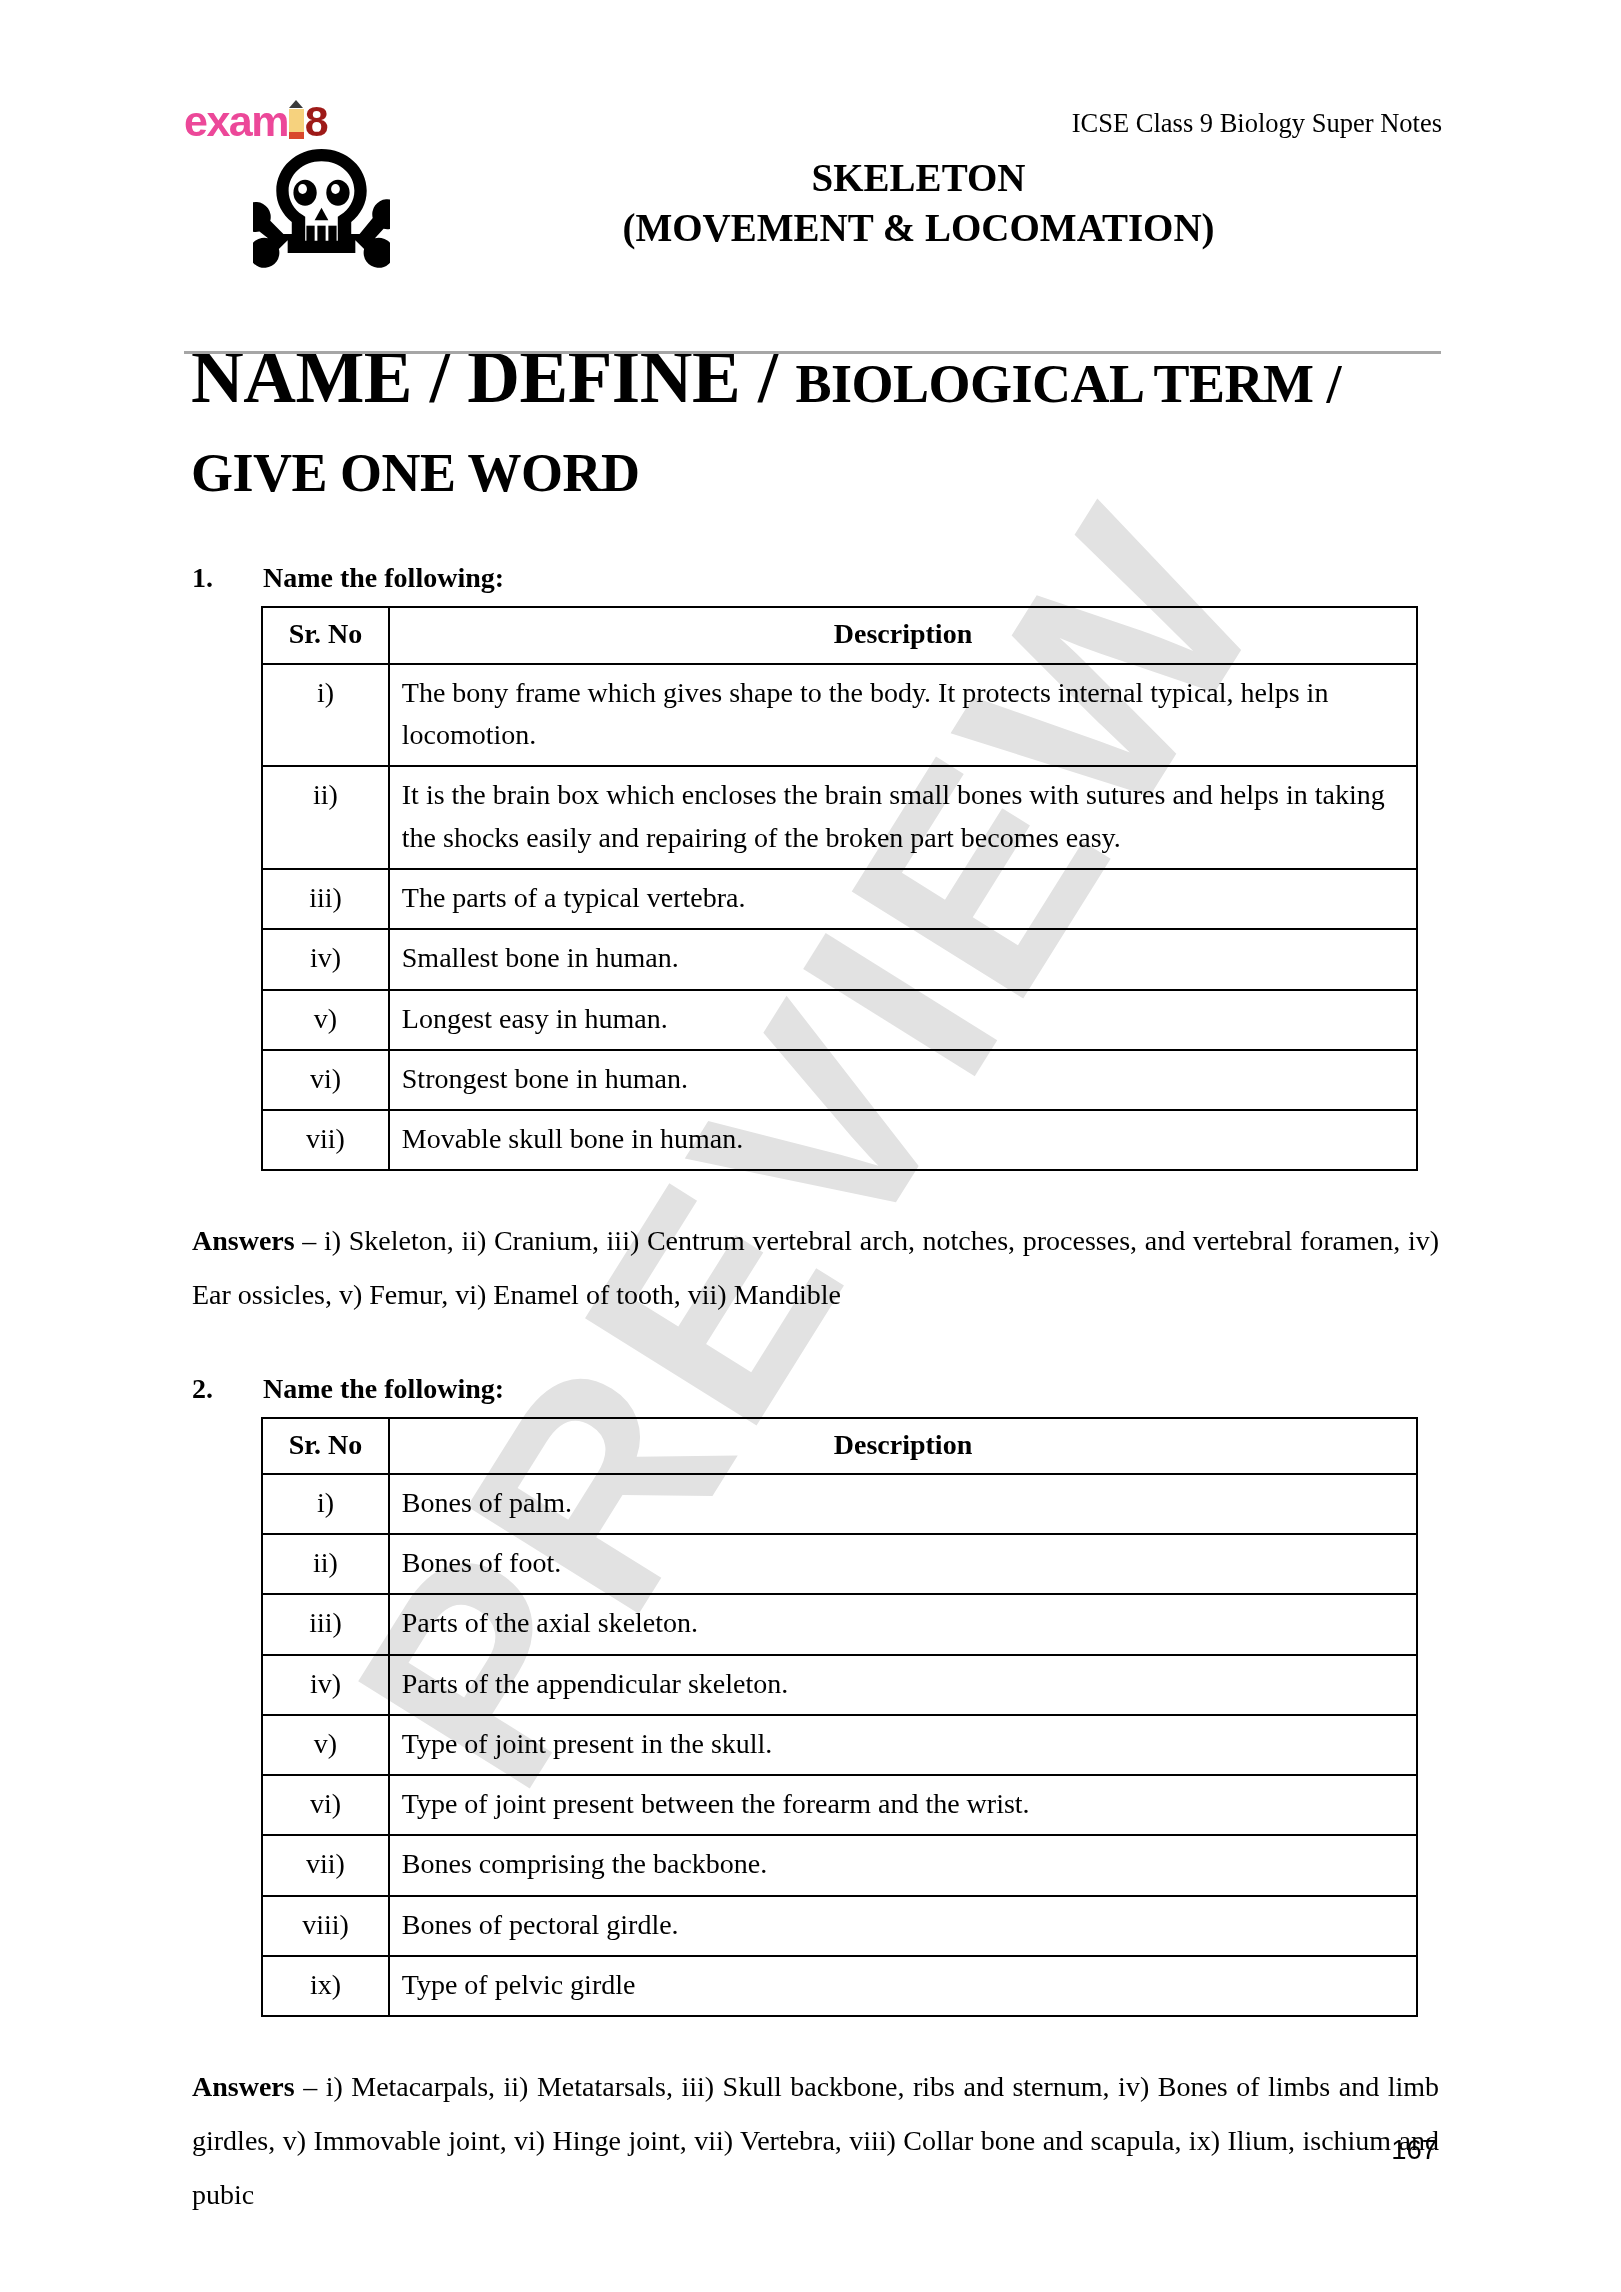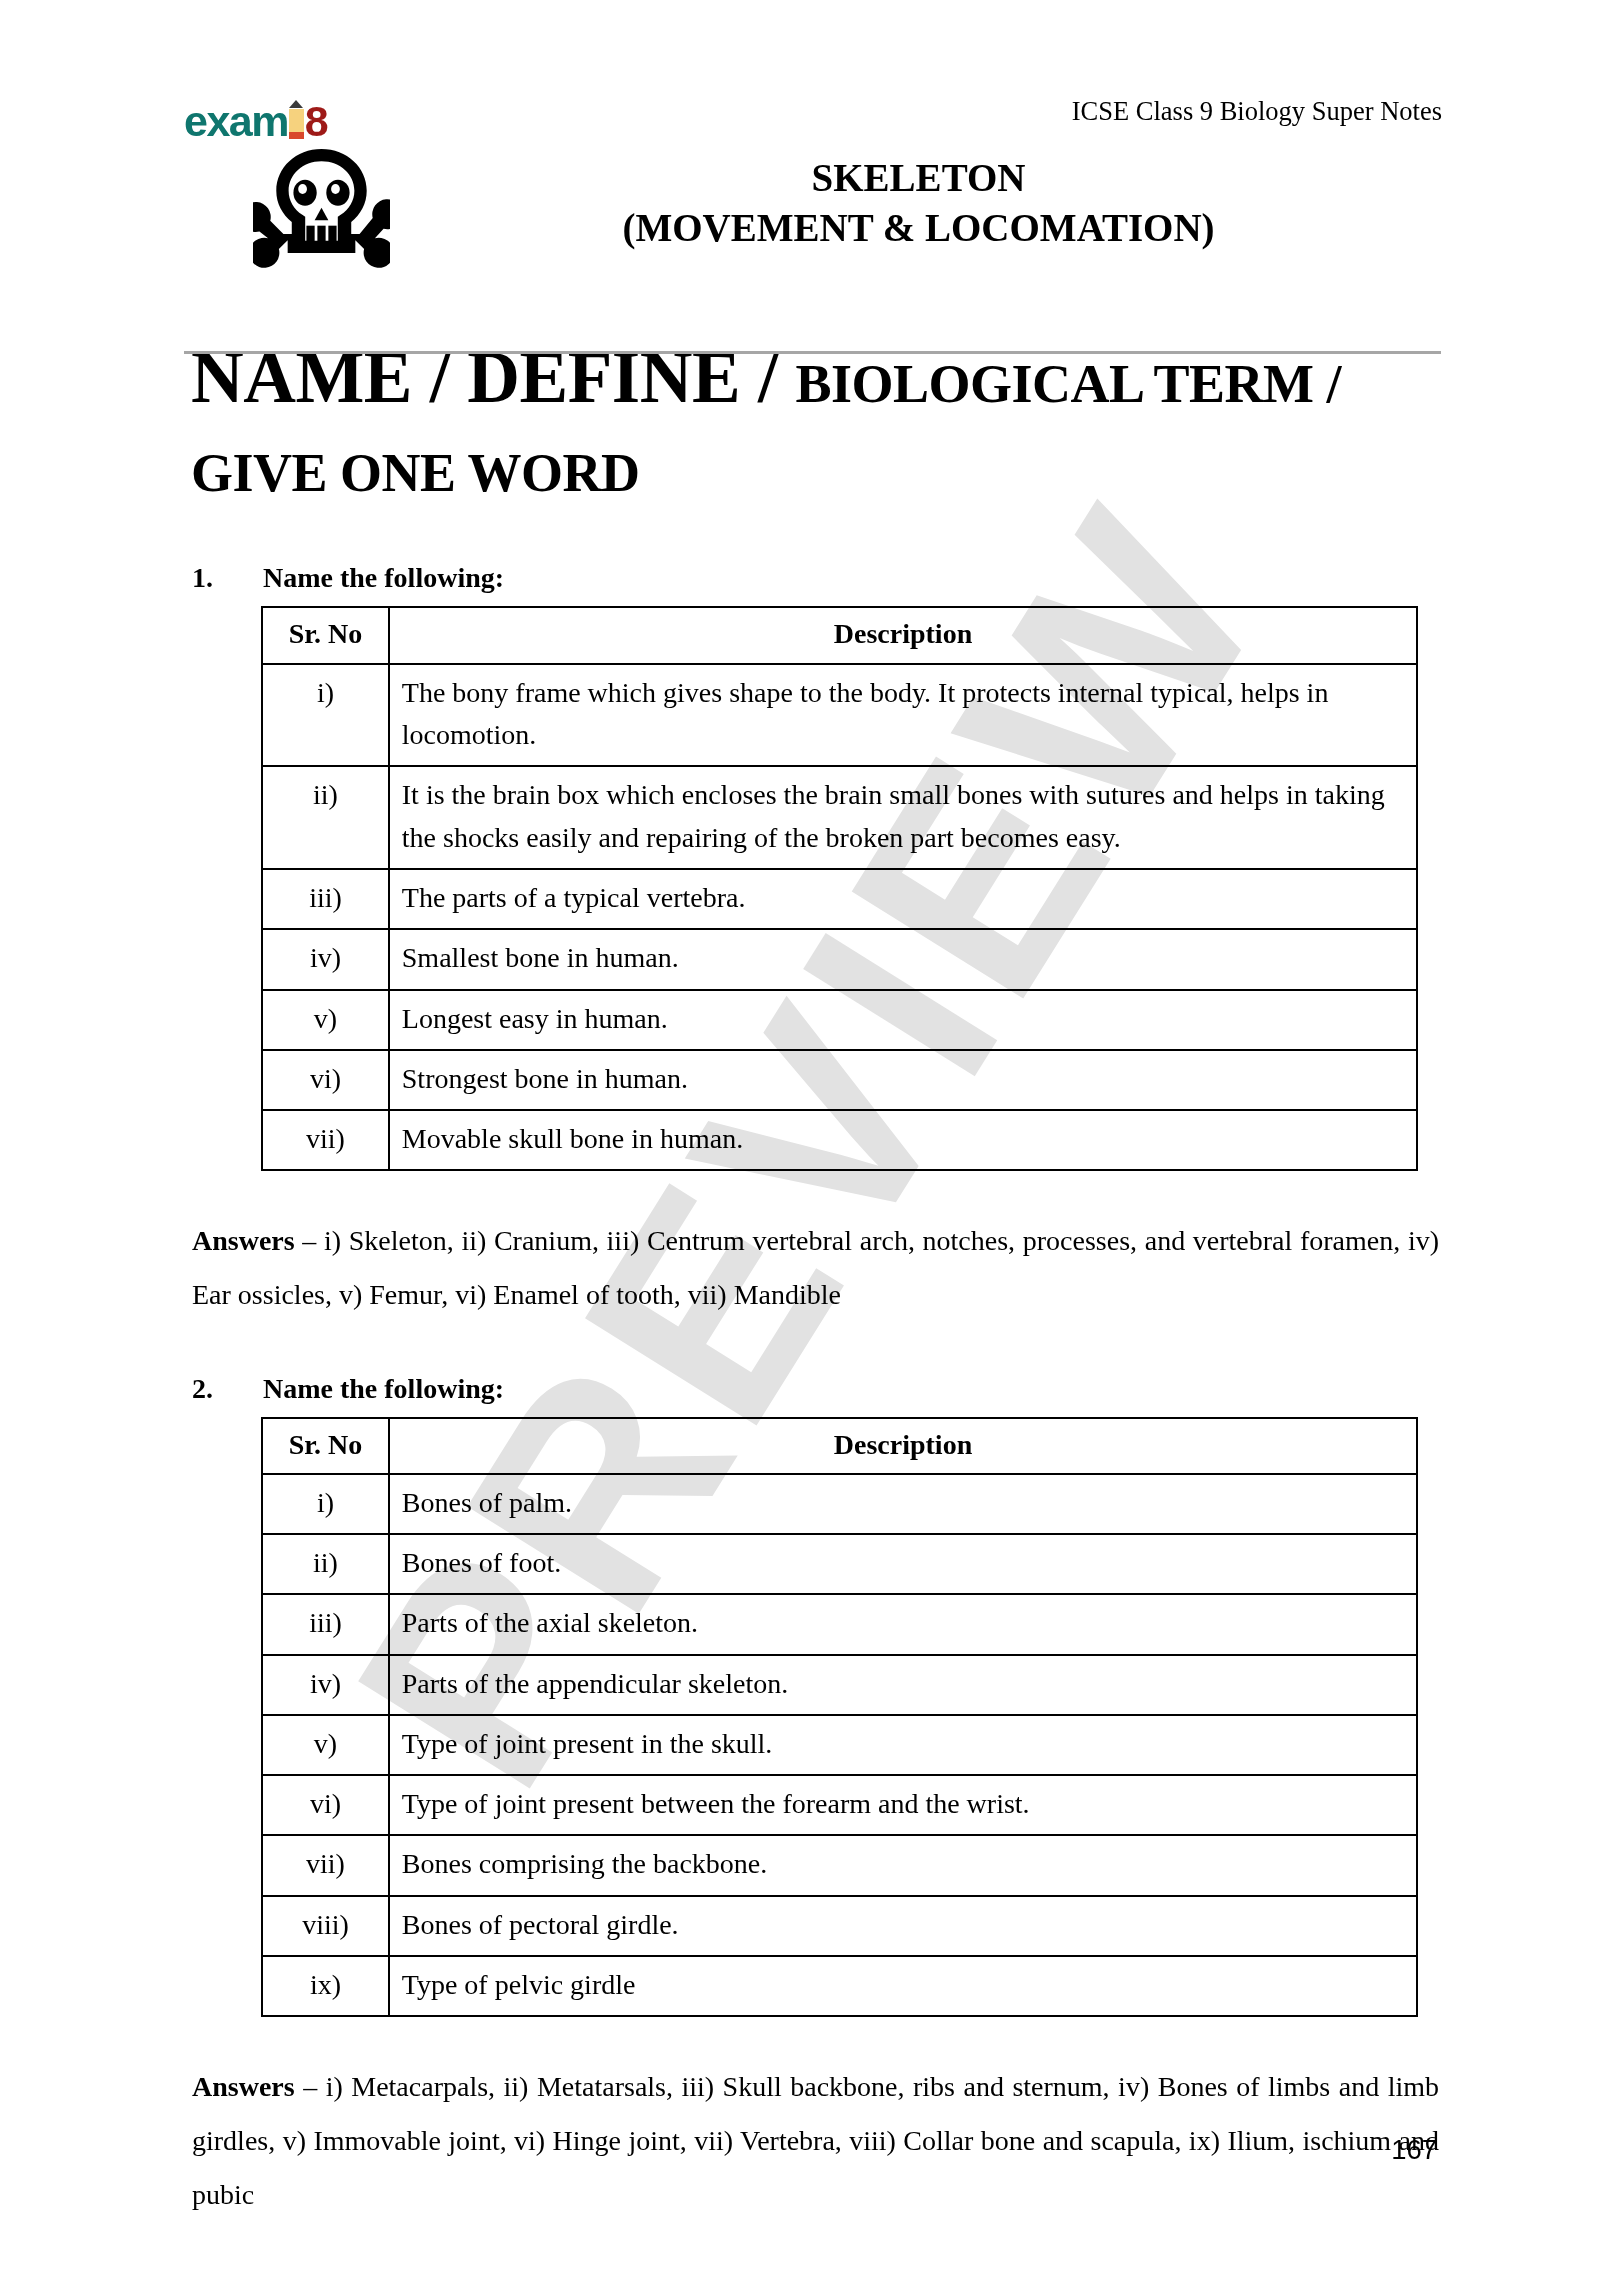--- a/index.html
+++ b/index.html
@@ -61,21 +61,21 @@
     left: 184px;
     top: 86px;
     display: flex;
     align-items: flex-end;
     height: 55px;
   }
   .logo-text {
     font-family: "Liberation Sans", sans-serif;
     font-weight: 700;
     font-size: 43px;
-    color: #0f766e;
+    color: #ec4899;
     letter-spacing: -1.5px;
     line-height: 0.9;
   }
   .logo-pencil {
     position: relative;
     width: 14.7px;
     height: 39px;
     margin: 0 1px 2px 1px;
   }
   .logo-pencil .tip {
@@ -101,21 +101,21 @@
   .logo-eight {
     font-family: "Liberation Sans", sans-serif;
     font-weight: 700;
     font-size: 43px;
     color: #9E1A18;
     line-height: 0.9;
   }
   .header-right {
     position: absolute;
     right: 179px;
-    top: 98px;
+    top: 110px;
     font-size: 26.5px;
     line-height: 1;
     white-space: nowrap;
   }
 
   
   .chapter {
     position: relative;
     height: 145px;
     margin-top: 27.4px;

